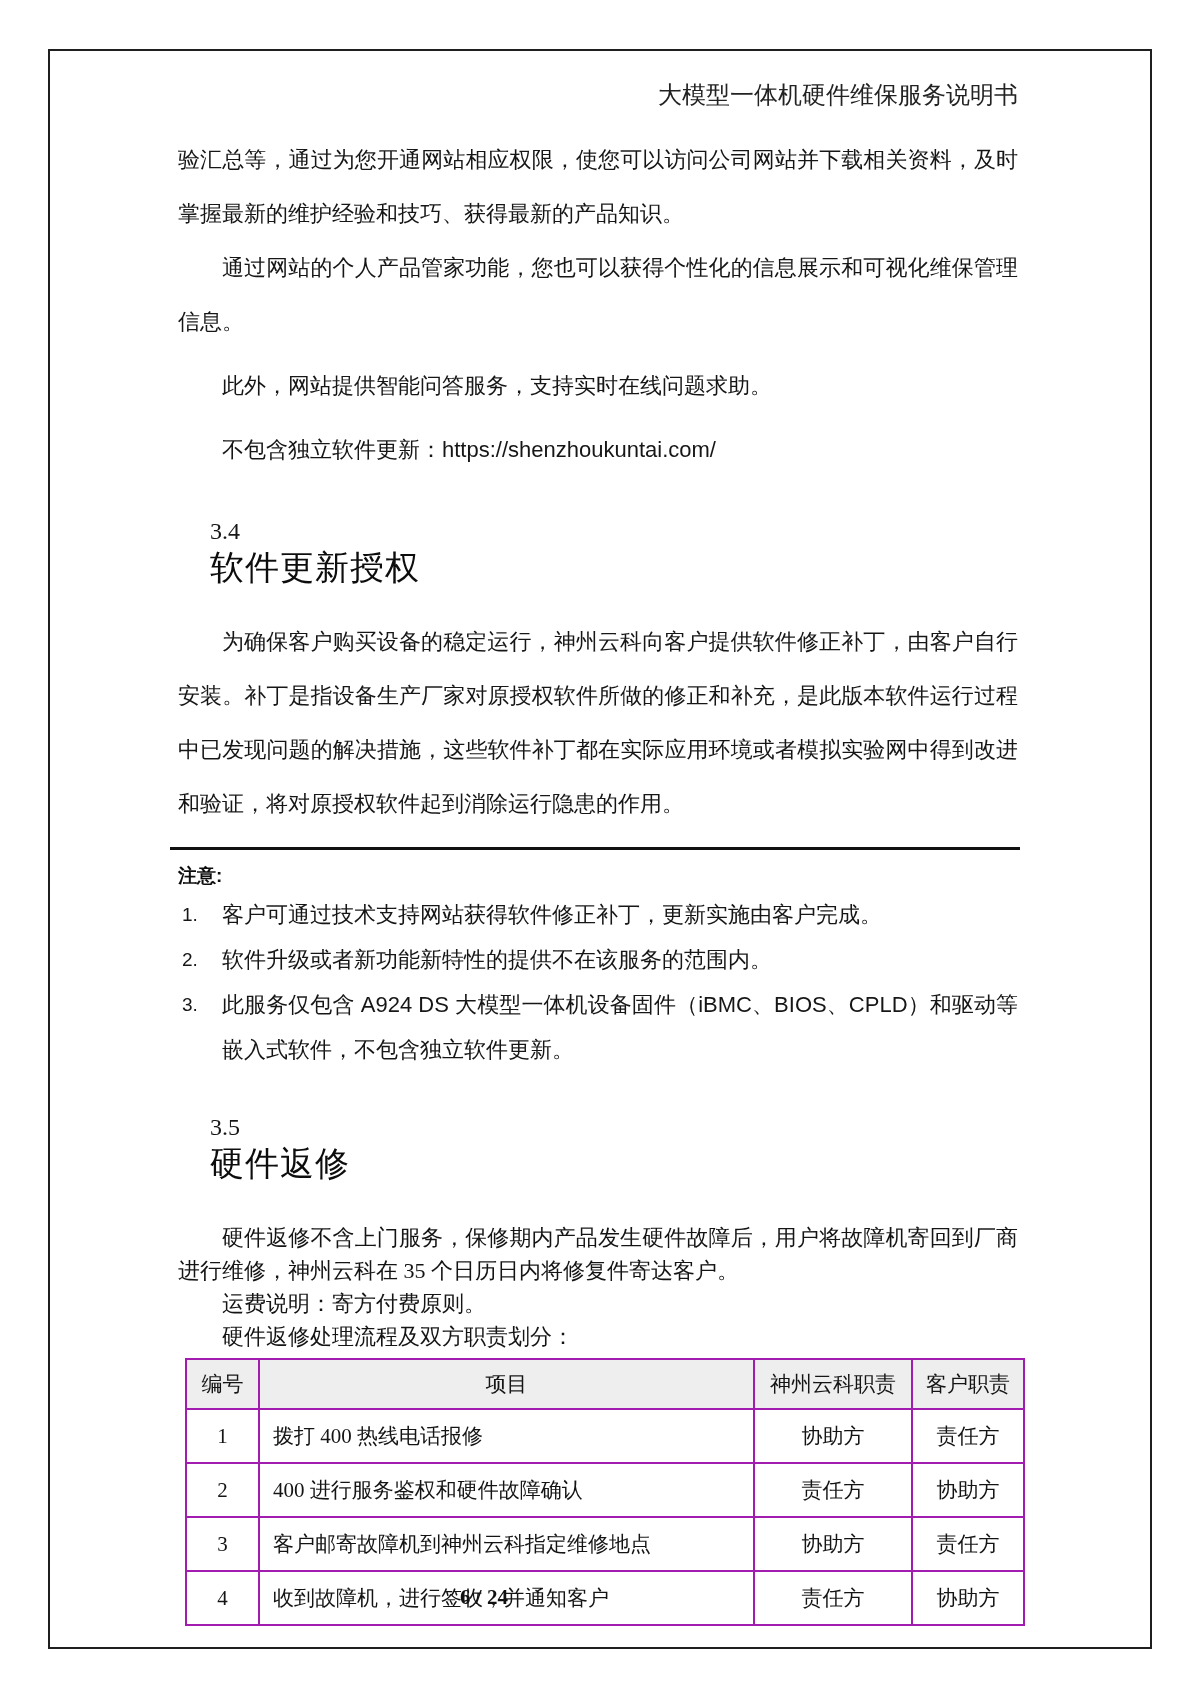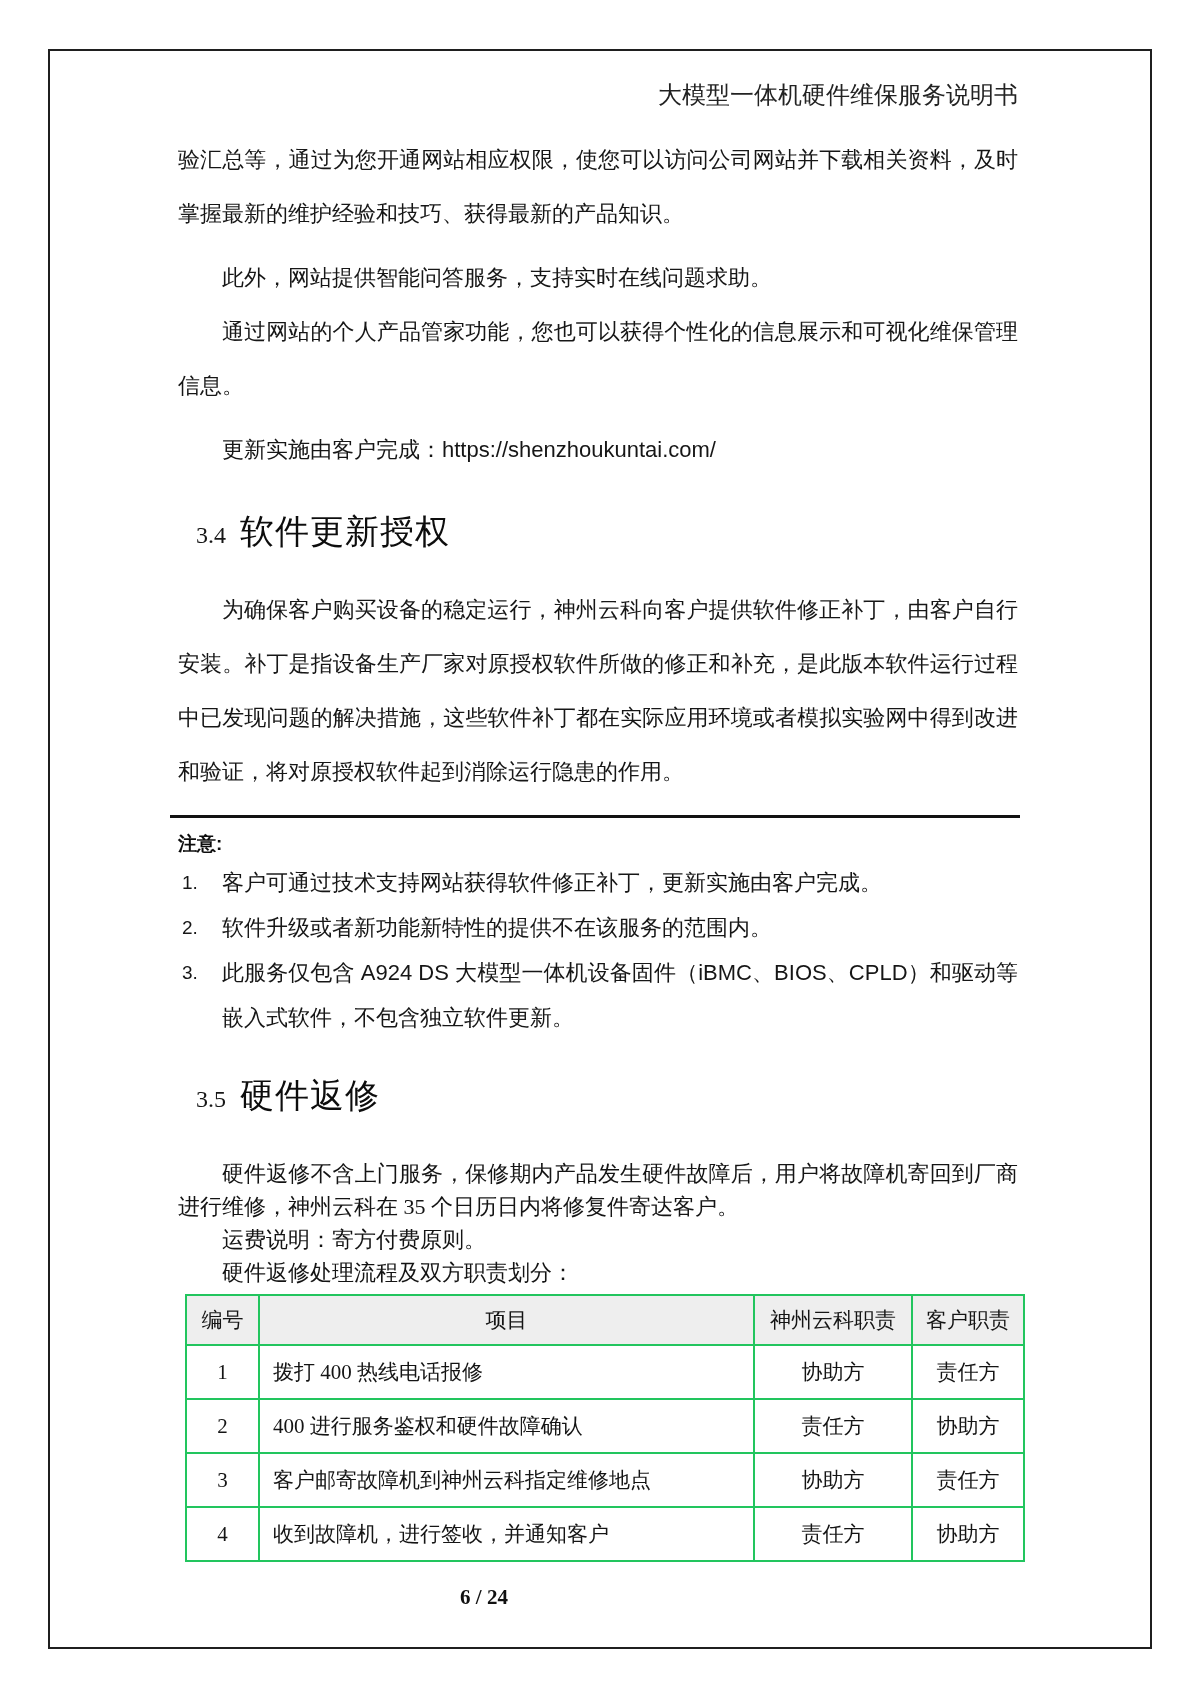--- a/index.html
+++ b/index.html
@@ -28,21 +28,21 @@
     font-family:"Liberation Sans", sans-serif;
     font-size:22px; line-height:54px;
     text-align:justify; margin:0; color:#161616;
   }
   .indent { text-indent:2em; }
   .mt27 { margin-top:27px;font-family:Liberation Serif, serif; }
   .mt10 { margin-top:10px; }
   .mt30 { margin-top:30px; }
   .section-heading {
     display:flex; align-items:baseline;
-    margin:36px 0 0 18px; line-height:36px;
+    margin:36px 0 0 18px; line-height:36px;flex-direction:column;
   }
   .section-heading .h-num {
     font-family:"Liberation Serif", serif;
     font-size:24px; font-weight:normal; color:#161616;
   }
   .section-heading .h-title {
     font-family:"Liberation Sans", sans-serif;
     font-size:34px; font-weight:normal; color:#0d0d0d;
     margin-left:14px; letter-spacing:1px;
   }
@@ -70,21 +70,21 @@
     font-size:22px; line-height:33px;
     text-align:justify; margin:0; color:#141414;
   }
   .mt40 { margin-top:40px; }
   table.resp-table {
     margin:5px 0 0 7px; width:838px;
     border-collapse:collapse; table-layout:fixed;
     font-family:"Liberation Serif", serif; font-size:21px; color:#141414;
   }
   table.resp-table th, table.resp-table td {
-    border:2px solid #22c55e; padding:0; overflow:hidden;
+    border:2px solid #a21caf; padding:0; overflow:hidden;
   }
   table.resp-table thead th {
     height:48px; background:#eeeeee;
     font-weight:normal; text-align:center;
   }
   table.resp-table tbody td { height:52px; text-align:center; background:#ffffff; }
   table.resp-table tbody td.item { text-align:left; padding-left:13px; }
   .page-footer {
     position:absolute; left:0; top:1585px; width:968px;
     text-align:center;
@@ -97,25 +97,25 @@
 <body>
 
 <div class="page-border"></div>
 
 <div class="content">
 
   <div class="doc-header">大模型一体机硬件维保服务说明书</div>
 
   <p class="body-sans mt27">验汇总等，通过为您开通网站相应权限，使您可以访问公司网站并下载相关资料，及时掌握最新的维护经验和技巧、获得最新的产品知识。</p>
 
+  <p class="body-sans indent">通过网站的个人产品管家功能，您也可以获得个性化的信息展示和可视化维保管理信息。</p>
+
   <p class="body-sans indent mt10">此外，网站提供智能问答服务，支持实时在线问题求助。</p>
 
-  <p class="body-sans indent">通过网站的个人产品管家功能，您也可以获得个性化的信息展示和可视化维保管理信息。</p>
-
-  <p class="body-sans indent mt10"><span>更新实施由客户完成：</span><span class="url-text">https://shenzhoukuntai.com/</span></p>
+  <p class="body-sans indent mt10"><span>不包含独立软件更新：</span><span class="url-text">https://shenzhoukuntai.com/</span></p>
 
   <div class="section-heading">
     <span class="h-num">3.4</span>
     <span class="h-title">软件更新授权</span>
   </div>
 
   <p class="body-sans indent mt30">为确保客户购买设备的稳定运行，神州云科向客户提供软件修正补丁，由客户自行安装。补丁是指设备生产厂家对原授权软件所做的修正和补充，是此版本软件运行过程中已发现问题的解决措施，这些软件补丁都在实际应用环境或者模拟实验网中得到改进和验证，将对原授权软件起到消除运行隐患的作用。</p>
 
   <div class="notice-rule"></div>
 

